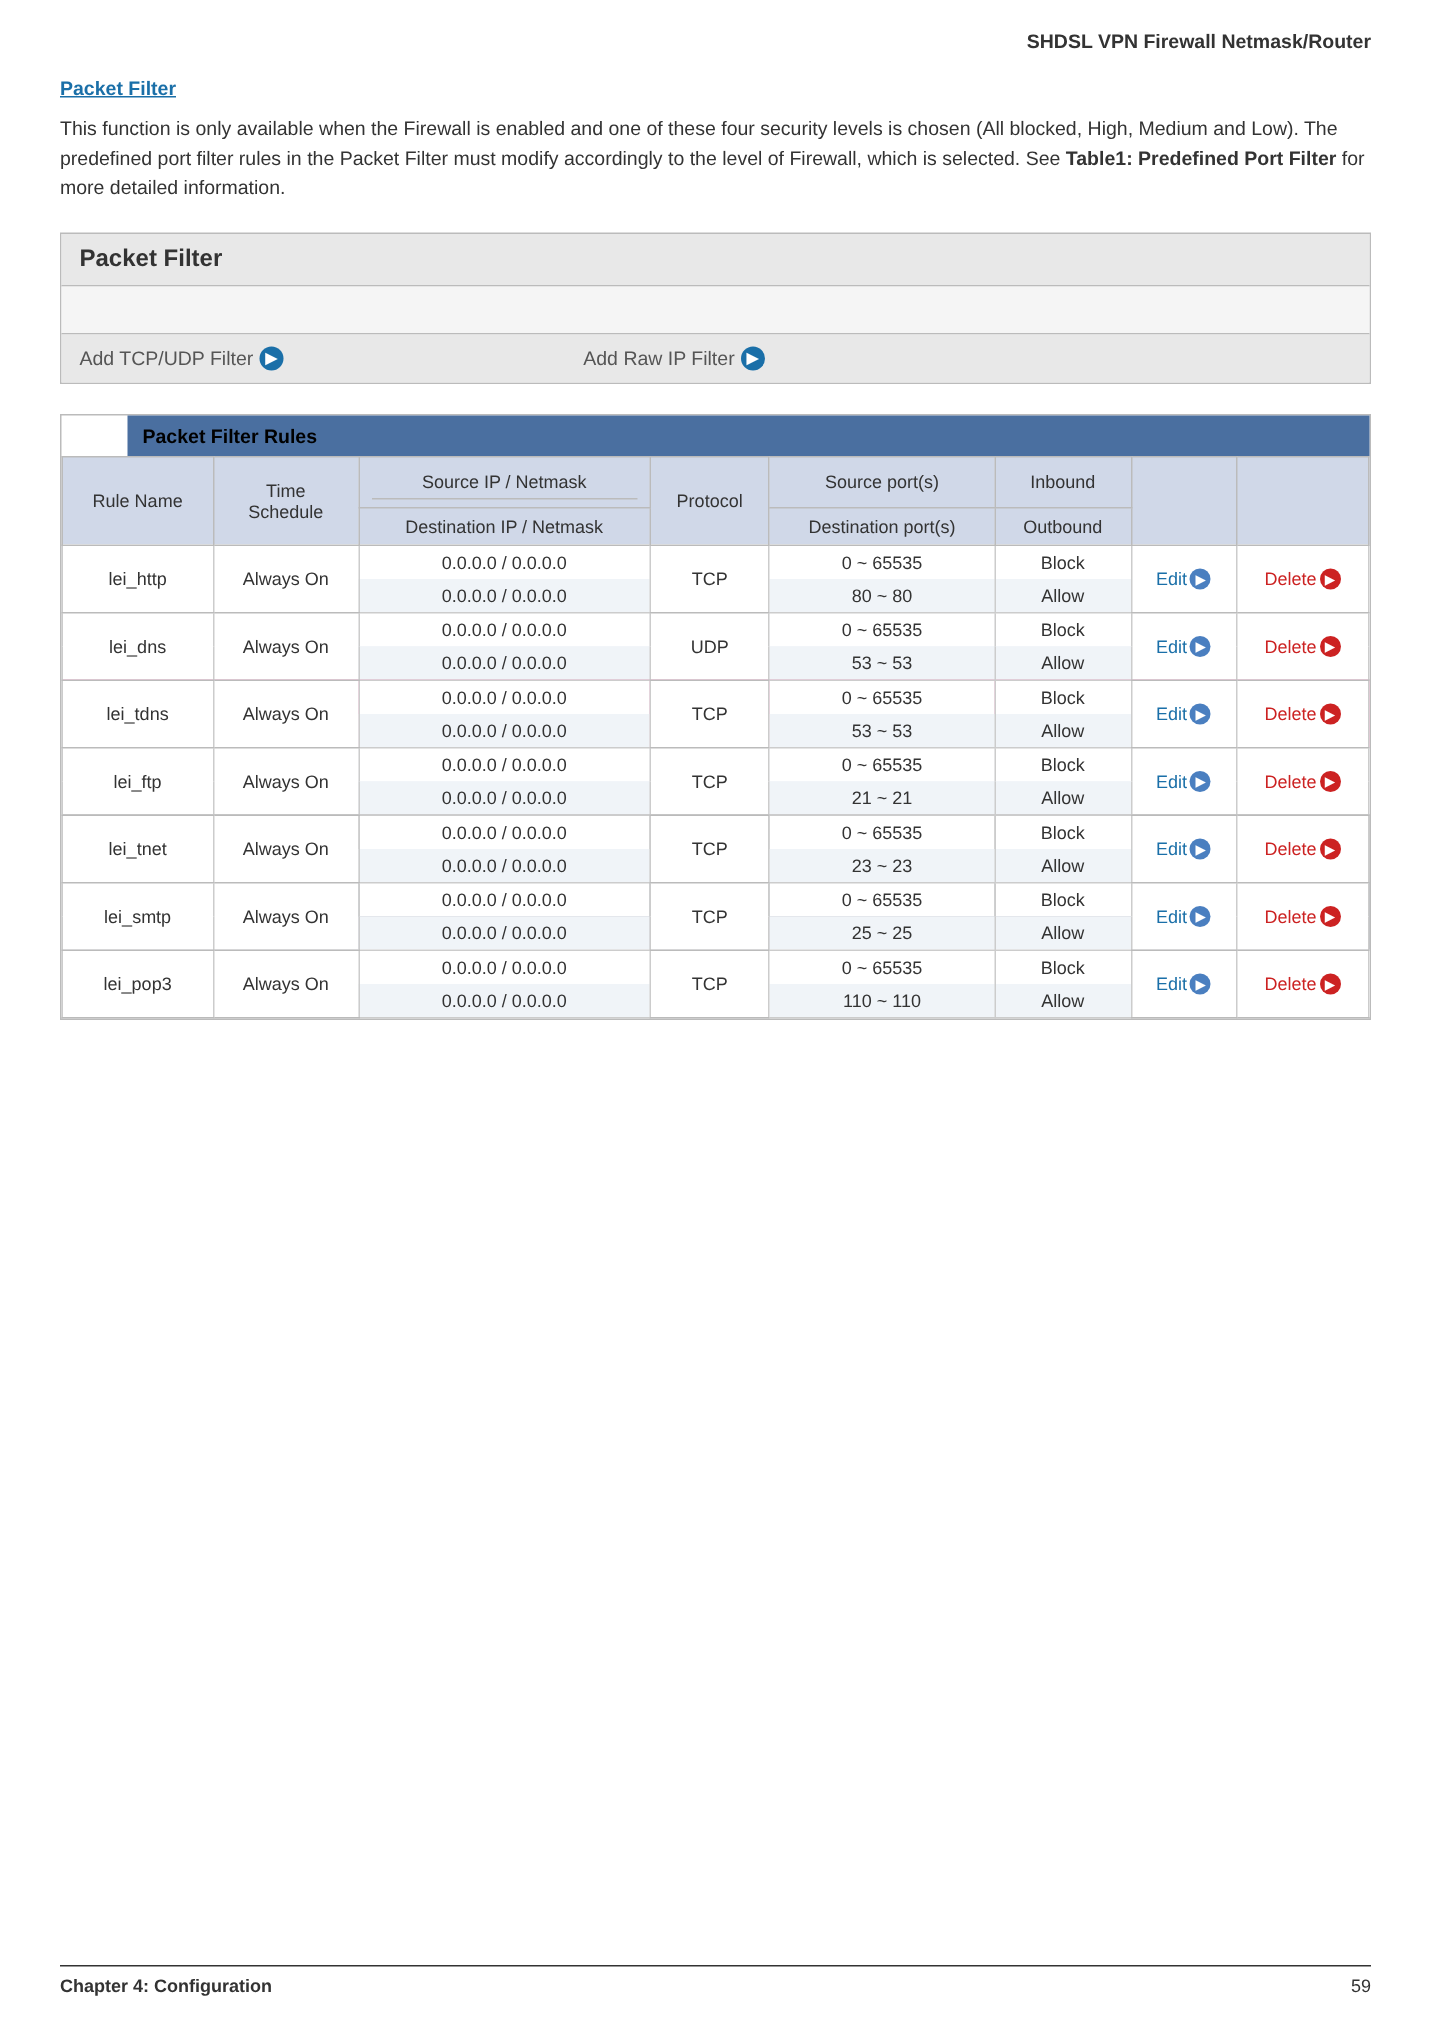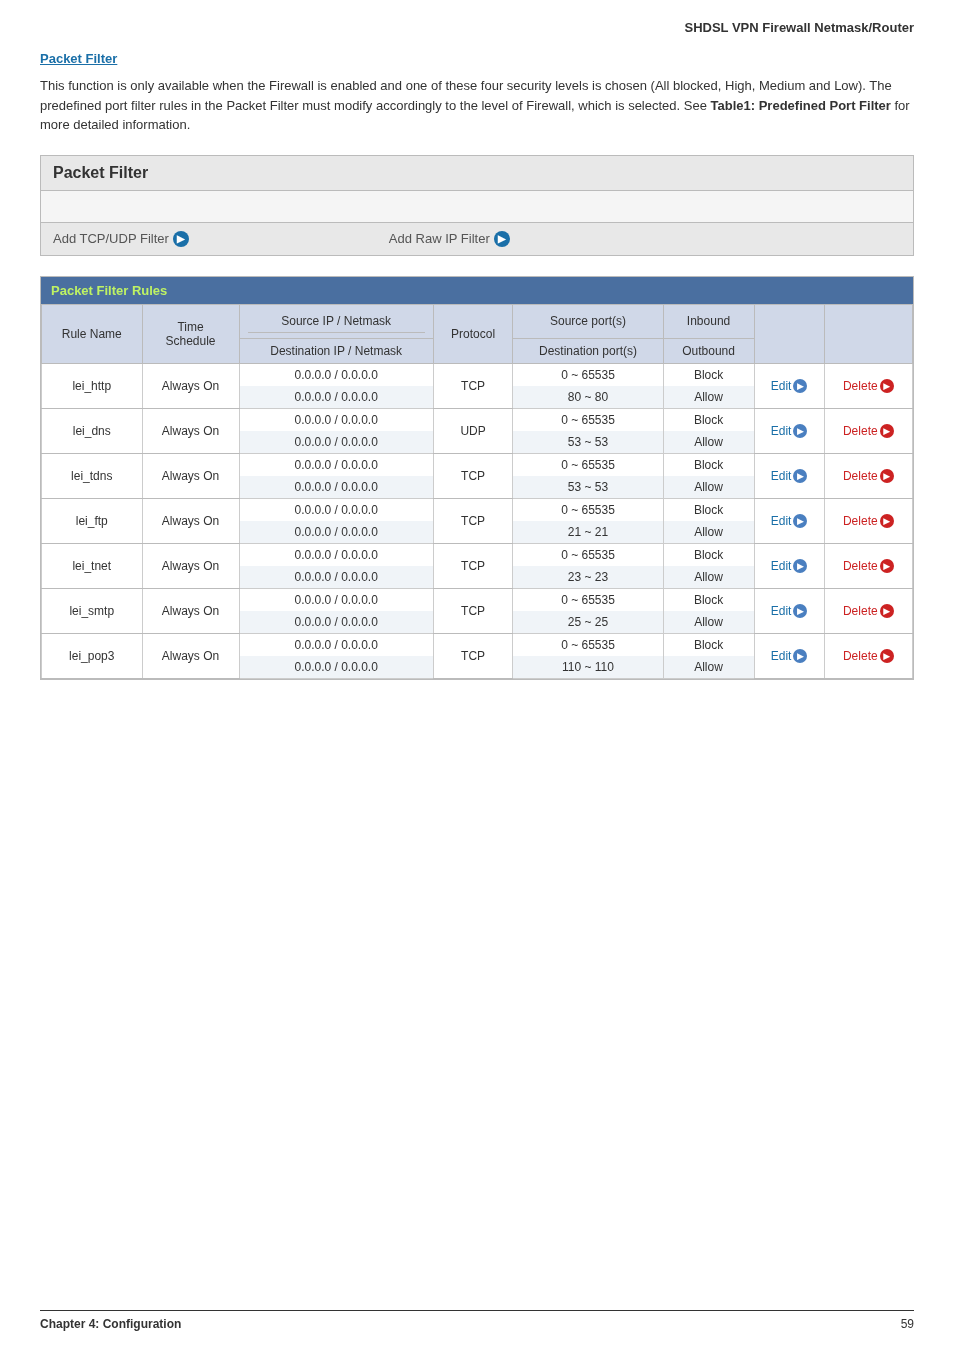--- a/index.html
+++ b/index.html
@@ -82,24 +82,25 @@
       color: white;
       font-size: 10px;
       font-weight: bold;
     }
     
     .rules-section {
       border: 1px solid #bbb;
     }
     .rules-header {
       background: #4a6fa0;
-      color: #bef264;
+      color: #000000;
       padding: 6px 10px;
       font-weight: bold;
       font-size: 13px;
+      margin-left: 44px;
     }
     .rules-table {
       width: 100%;
       border-collapse: collapse;
       font-size: 12px;
     }
     .rules-table th {
       background: #d0d8e8;
       padding: 5px 8px;
       text-align: center;

